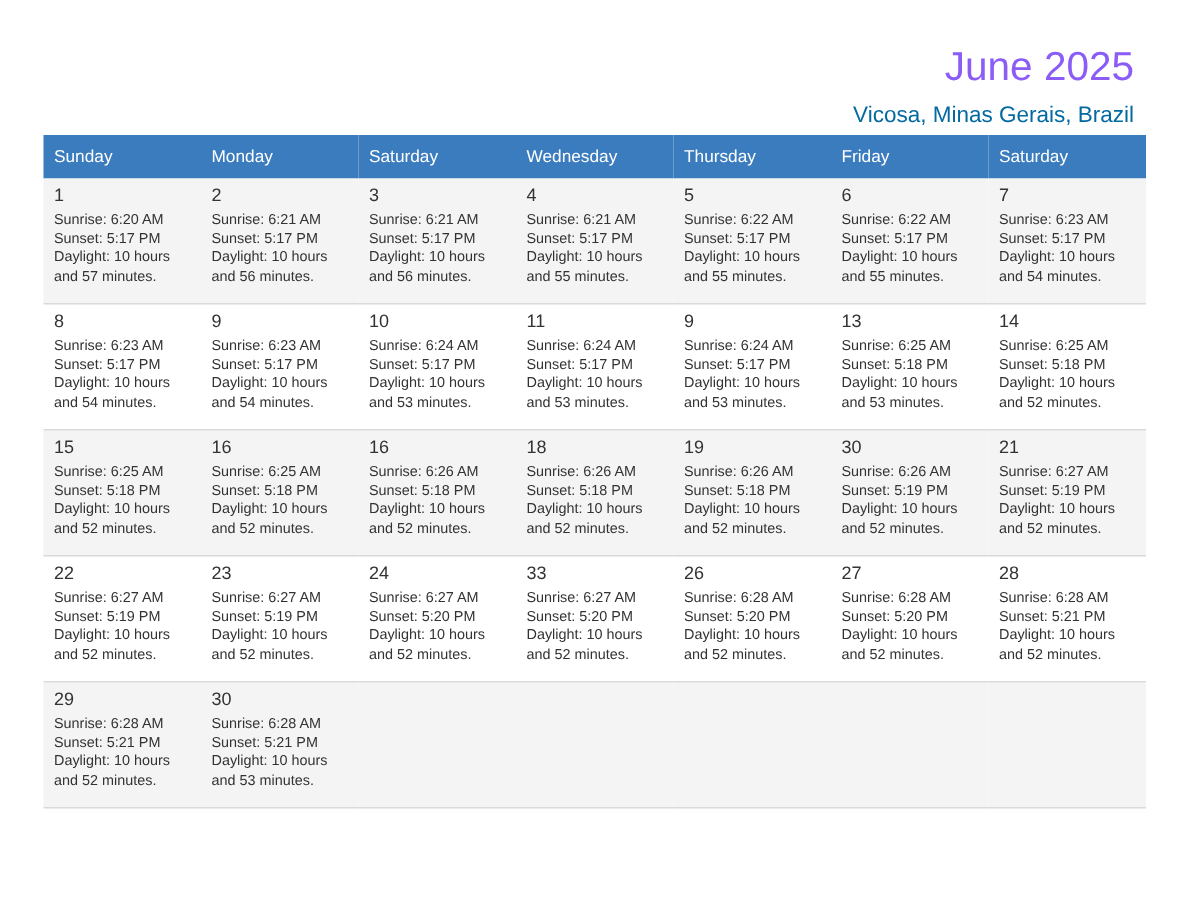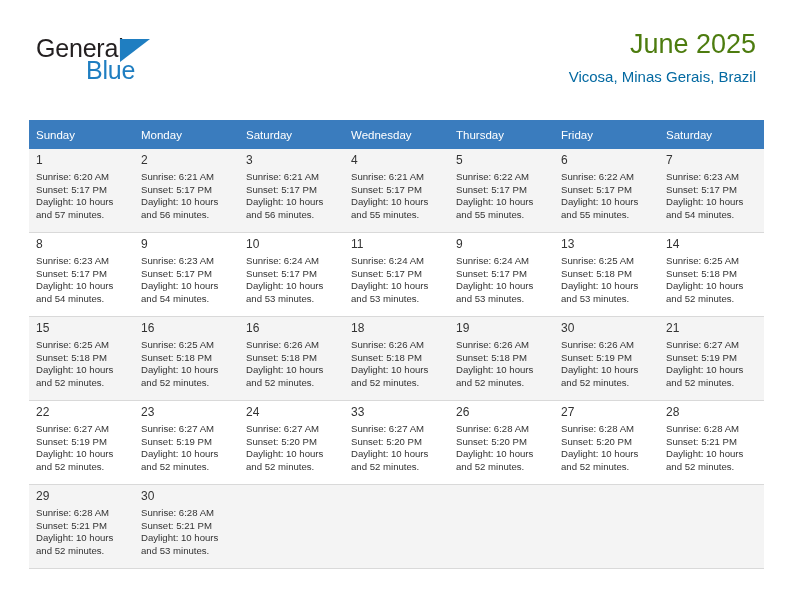--- a/index.html
+++ b/index.html
@@ -65,37 +65,37 @@
   }
 
   .title-block {
     position: absolute;
     right: 36px;
     top: 28px;
     text-align: right;
   }
   .cal-title {
     font-size: 27px;
-    color: #4d7c0f;
+    color: #8b5cf6;
     line-height: 32px;
     white-space: nowrap;
   }
   .cal-subtitle {
     font-size: 15px;
     color: #0369a1;
     line-height: 20px;
     margin-top: 7px;
     white-space: nowrap;
   }
 
   
   .calendar {
     position: absolute;
     left: 29px;
-    top: 120px;
+    top: 90px;
     width: 735px;
     border-collapse: collapse;
     table-layout: fixed;
   }
   .calendar th {
     background: #3a7cbe;
     color: #ffffff;
     font-size: 11.5px;
     font-weight: normal;
     text-align: left;
@@ -146,25 +146,20 @@
     background: #ffffff;
   }
 </style>
 </head>
 <body>
 
 <div class="page">
 
   <div class="header">
 
-    <div class="logo">
-      <span class="logo-general">General</span>
-      <span class="logo-triangle"></span>
-      <span class="logo-blue">Blue</span>
-    </div>
 
     <div class="title-block">
       <div class="cal-title">June 2025</div>
       <div class="cal-subtitle">Vicosa, Minas Gerais, Brazil</div>
     </div>
 
   </div>
 
   <table class="calendar">
     <thead>

